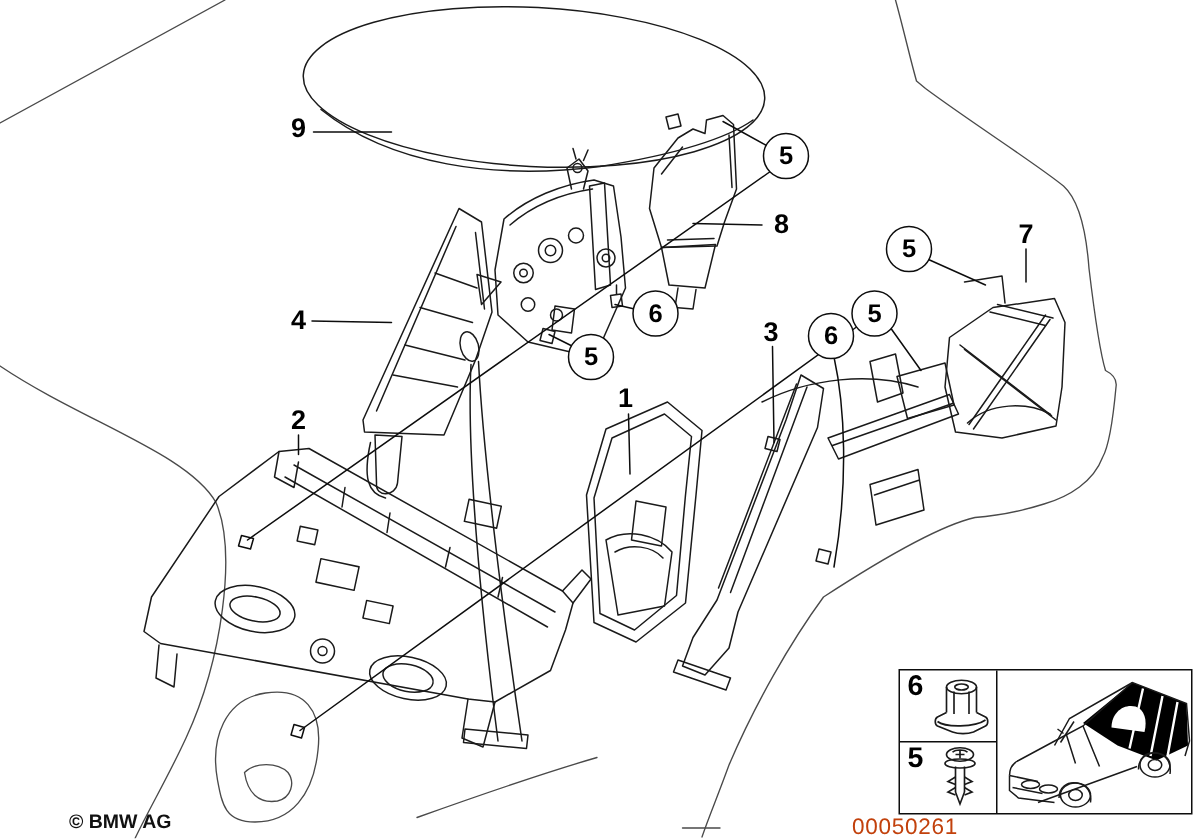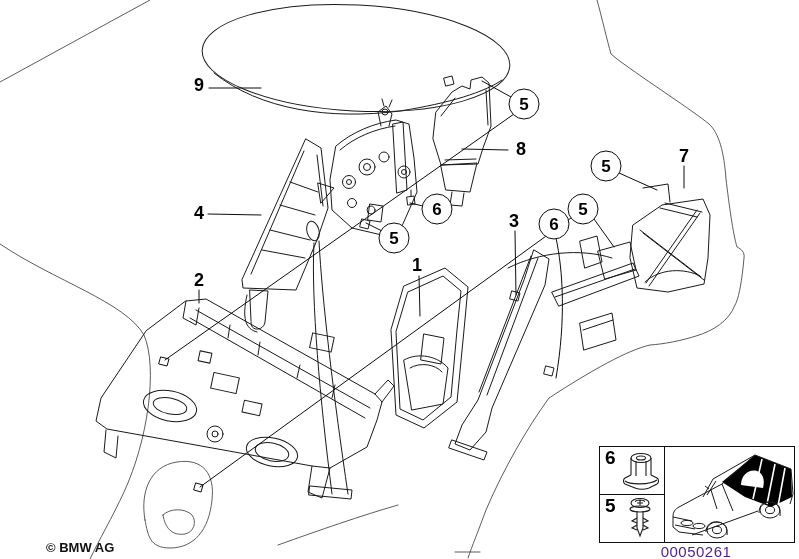--- a/index.html
+++ b/index.html
@@ -12,22 +12,22 @@
            background:#fff;display:flex;align-items:center;justify-content:center;
            font-size:17px;}
   #copyright{position:absolute;left:21px;top:540px;font-size:13px;font-weight:bold;color:#111;margin-left:25px;}
   #legend{position:absolute;left:599px;top:446px;width:194px;height:95px;
           border:1.4px solid #0d0d0d;display:flex;background:#fff;}
   #legend .col-fasteners{width:64px;border-right:1.4px solid #0d0d0d;display:flex;flex-direction:column;}
   #legend .fastener-row{flex:1;display:flex;align-items:center;}
   #legend .fastener-row:first-child{border-bottom:1.4px solid #0d0d0d;}
   #legend .fastener-num{font-size:19px;font-weight:bold;color:#000;padding:0 2px 0 5px;align-self:flex-start;}
   #legend .col-car{flex:1;position:relative;}
-  #diagram-number{position:absolute;left:599px;top:543px;width:194px;text-align:center;
-          font-size:15px;color:#4c1d95;letter-spacing:.5px;}
+  #diagram-number{position:absolute;left:568px;top:543px;width:194px;text-align:left;
+          font-size:15px;color:#c2410c;letter-spacing:.5px;}
 </style>
 </head>
 <body>
 
 <div id="stage">
 
   <svg id="lineart" width="799" height="559" viewBox="0 0 799 559" fill="none" stroke-linecap="round" stroke-linejoin="round">
 
     <g stroke="#4a4a4a" stroke-width="0.9">
       <path d="M0,82 L150,0"></path>

